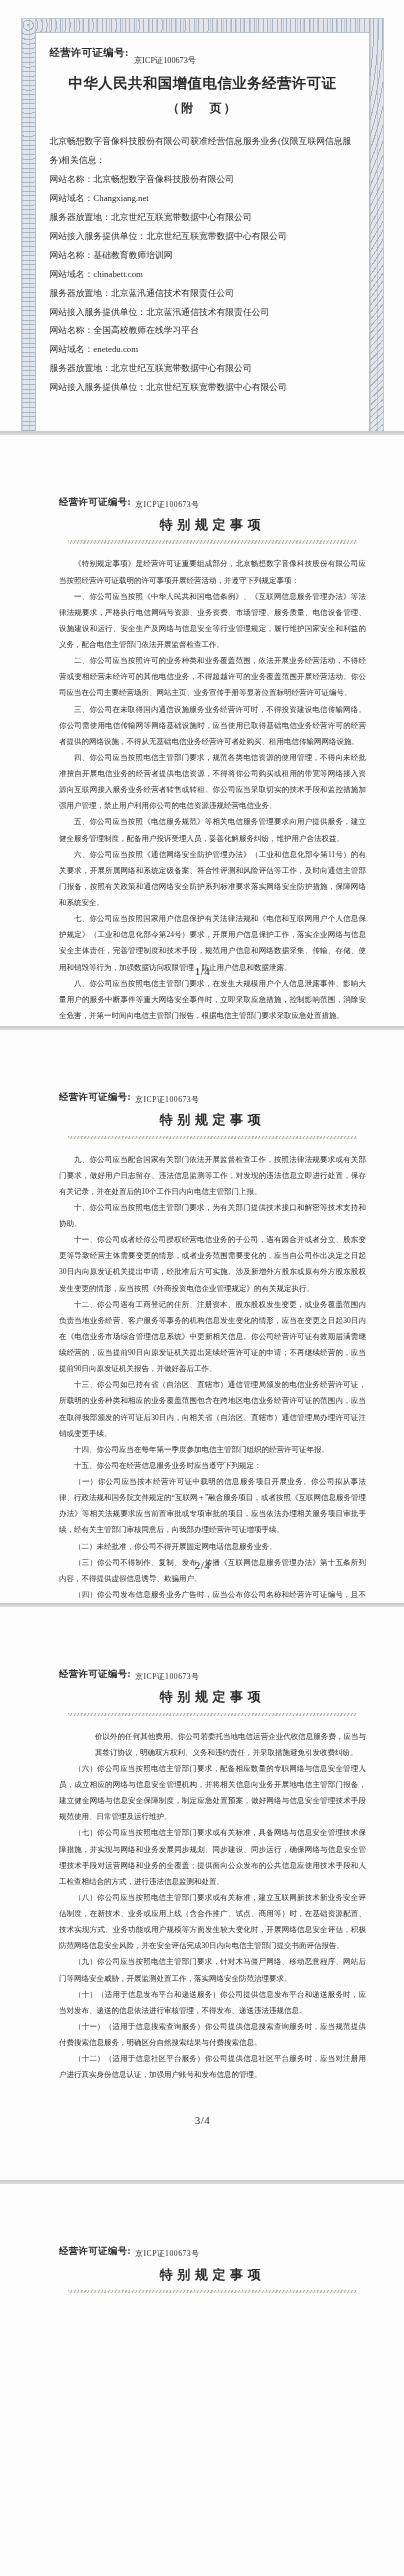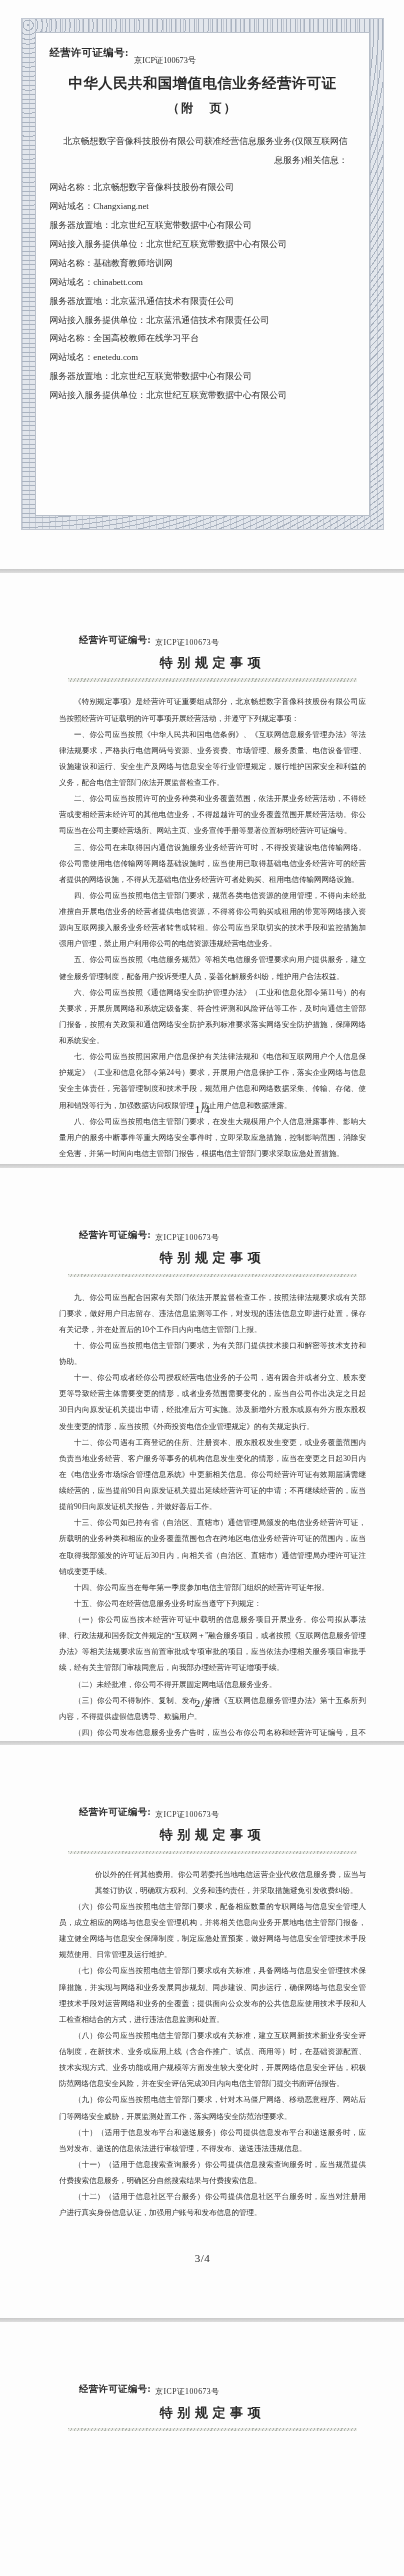--- a/index.html
+++ b/index.html
@@ -1,39 +1,39 @@
 <!DOCTYPE html>
 <html style="font-size:8.2px"><head>
 <meta charset="utf-8">
 <style>
   html,body{margin:0;padding:0;background:#ffffff;}
   body{width:405px;font-family:"Liberation Serif","DejaVu Serif",serif;color:#2b2b2b;}
   .scan{width:405px;}
   .sheet{position:relative;width:405px;background:#fdfdfd;overflow:hidden;box-sizing:border-box;}
   .sep{height:4.1px;background:linear-gradient(#c9c9c9,#dedede);}
   
-  #p1{height:569px;}
+  #p1{height:431px;}
   .cert{margin:17.5px 20.6px 0;border:0.5px solid #c2c8d2;padding:13.4px;box-sizing:border-box;
     background-color:#e8ebef;
     background-image:
       repeating-radial-gradient(circle at 6.2px 6.2px,#aab3c0 0 1px,rgba(255,255,255,0) 1px 4.6px),
       repeating-linear-gradient(90deg,#c6ccd6 0 1px,#e2e6ec 1px 6.7px),
       repeating-linear-gradient(0deg,#c6ccd6 0 1px,#e2e6ec 1px 6.7px);}
   .cert-inner{background:#fdfdfd;border:0.5px solid #b9c0ca;min-height:453px;padding:13.4px 13.4px 15.5px;}
   .cert-head{font-size:10.3px;font-weight:600;letter-spacing:0.5px;}
   .cert-no{font-size:8.2px;font-weight:400;position:relative;top:6.7px;left:5.2px;letter-spacing:0;}
   .cert-title{margin:13.4px 0 0;text-align:center;font-size:14.4px;font-weight:700;letter-spacing:0.5px;font-family:Liberation Serif, serif;}
   .cert-subtitle{margin:7.2px 0 0;text-align:center;font-size:12px;font-weight:700;letter-spacing:2.1px;}
   .cert-body{margin-top:15.5px;font-size:8.8px;line-height:2.15;}
-  .cert-intro{margin:8px;text-align:right;}
+  .cert-intro{margin:0;}
   .cert-line{margin:0;}
   
   .prov{box-sizing:border-box;padding:61px 39px 0 59px;}
   #p2{height:591px;}#p3{height:573px;}#p4{height:573px;}#p5{height:550px;}
-  .prov-head{font-size:9.3px;font-weight:600;letter-spacing:0.5px;margin-left:20px;}
+  .prov-head{font-size:9.3px;font-weight:600;letter-spacing:0.5px;}
   .prov-no{font-size:7.7px;font-weight:400;position:relative;top:2.1px;left:4.1px;}
   .prov-title{margin:7.2px 0 0;text-align:center;font-size:13px;font-weight:700;letter-spacing:4.6px;}
   .zigzag{height:3.6px;margin:6.2px auto 0;width:94%;
     background:repeating-linear-gradient(115deg,#a6aba3 0 1px,#e9ebe6 1px 3.1px);
     opacity:.85;}
   .prov-body{margin-top:12.4px;font-size:7.5px;line-height:2.15;text-align:justify;}
   .para{margin:0;text-indent:2em;}
   .para.cont{text-indent:0;margin-left:36px;}
   .page-num{position:absolute;left:0;width:100%;text-align:center;font-size:11px;letter-spacing:0.5px;}
   #p2 .page-num{bottom:49px;}

